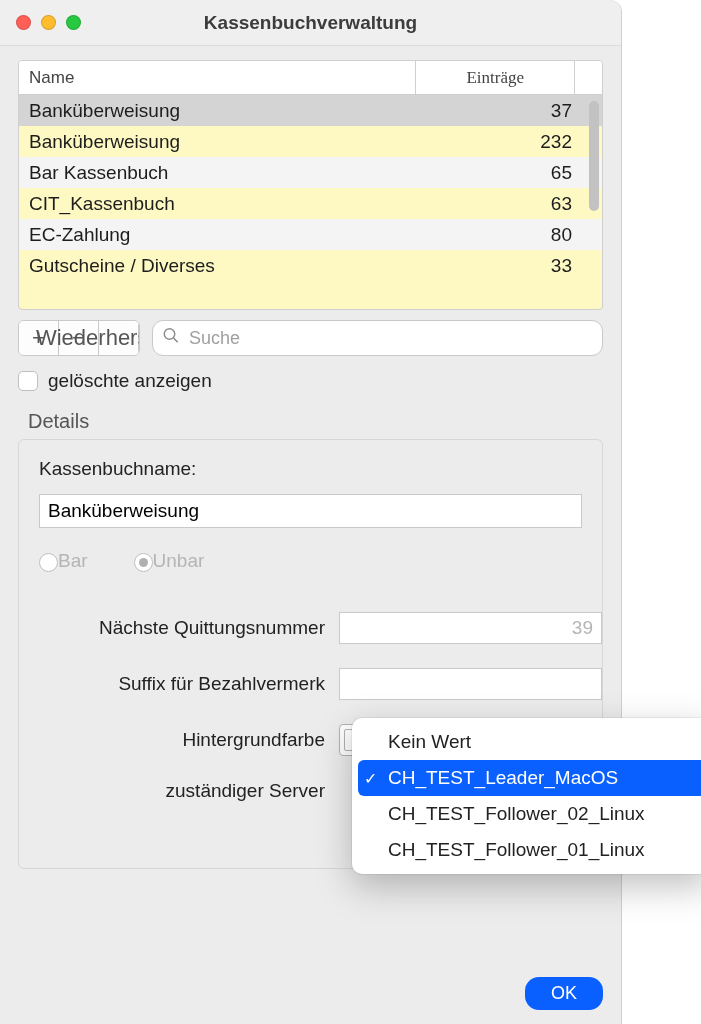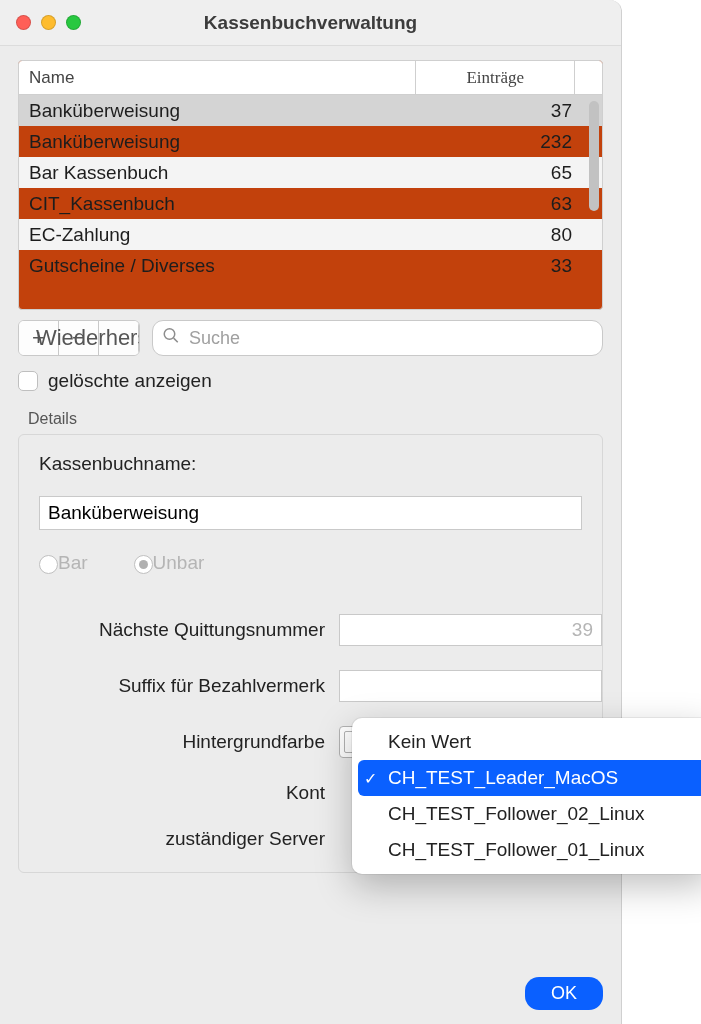--- a/index.html
+++ b/index.html
@@ -77,21 +77,21 @@
 
   .content {
     padding: 14px 18px 14px 18px;
     display: flex;
     flex-direction: column;
     flex: 1;
   }
 
   
   .table-wrap {
-    background: #c2410c;
+    background: #fef9c3;
     border: 1px solid var(--mac-border);
     border-radius: 4px;
     overflow: hidden;
     height: 250px;
     position: relative;
   }
   .table-header {
     display: flex;
     background: var(--header-bg);
     border-bottom: 1px solid var(--mac-border);
@@ -197,37 +197,37 @@
     border: 1px solid #bfbfbf;
     border-radius: 5px;
     background: #fff;
   }
 
   
   .details-group {
     margin-top: 18px;
   }
   .details-title {
-    font-size: 16px;
+    font-size: 20px;
     color: #555;
     margin-bottom: 6px;
     padding-left: 10px;
   }
   .details-box {
     border: 1px solid #d7d7d7;
     border-radius: 6px;
     padding: 18px 20px 22px 20px;
     background: var(--mac-bg);
     position: relative;
     min-height: 430px;
   }
   .form-label {
     font-size: 19px;
     color: #222;
-    margin-bottom: 21px;
+    margin-bottom: 14px;
   }
   .name-input {
     width: 100%;
     height: 34px;
     border: 1px solid var(--input-border);
     background: #fff;
     font-size: 19px;
     padding: 0 8px;
   }
 
@@ -456,23 +456,20 @@
         </div>
 
         <div class="field-row">
           <div class="label">Hintergrundfarbe</div>
           <div class="color-well">
             <div class="color-inner"></div>
           </div>
           <button class="minus-btn">−</button>
         </div>
 
-        <div class="field-row">
-          <div class="label">Kont</div>
-        </div>
 
         <div class="field-row" style="margin-top:24px;">
           <div class="label" style="flex:0 0 300px;">zuständiger Server</div>
         </div>
 
       </div>
     </div>
 
     <div class="ok-row">
       <button class="ok-btn">OK</button>

